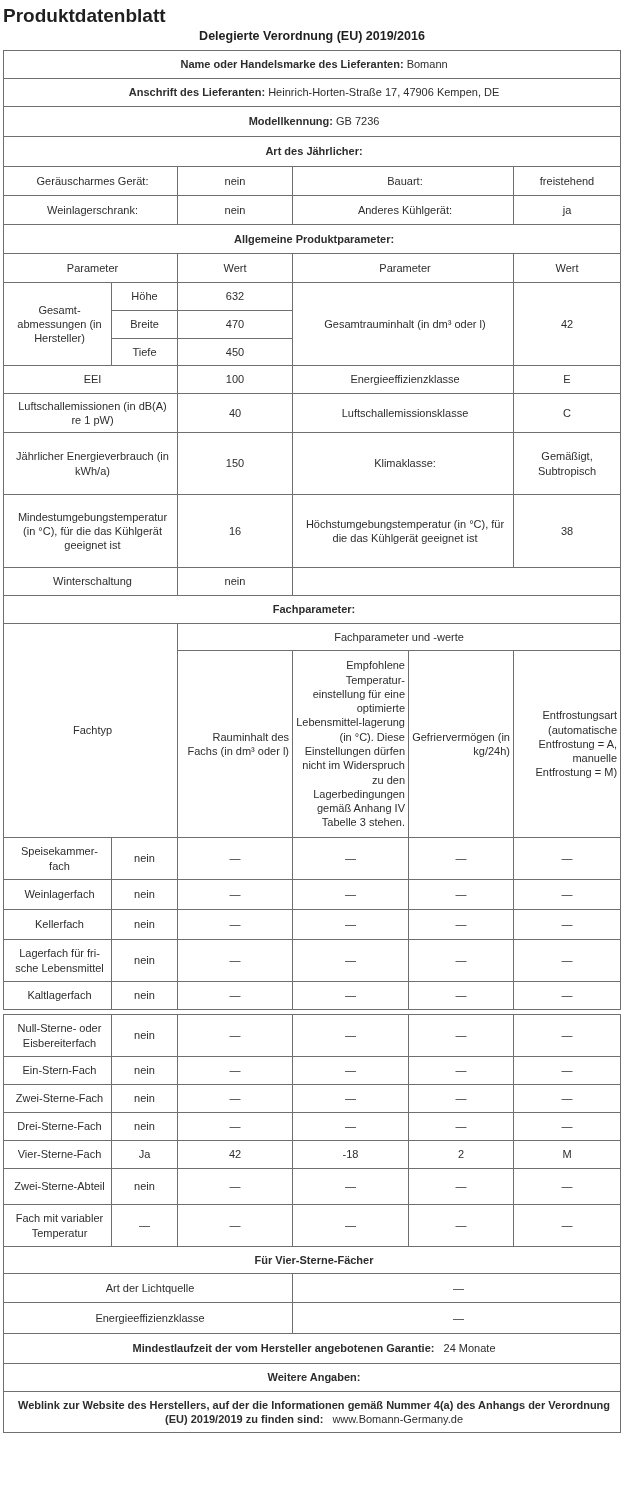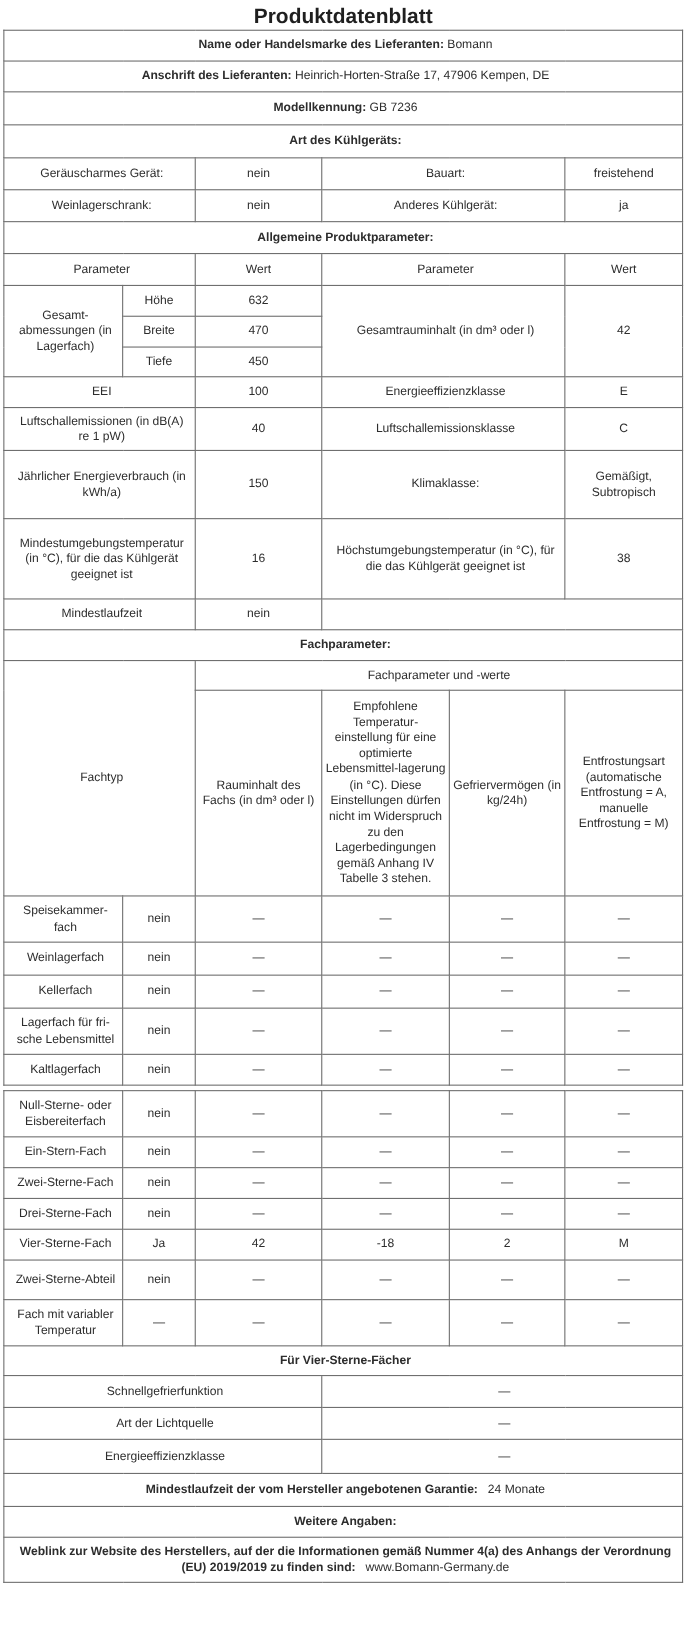--- a/index.html
+++ b/index.html
@@ -6,55 +6,56 @@
   html, body {
     margin: 0; padding: 0;
     width: 625px; height: 1500px;
     background: #ffffff;
     color: #2d2d2d;
     font-family: "Liberation Sans", "DejaVu Sans", sans-serif;
     overflow: hidden;
   }
   .page { padding: 3px 4px 0 3px; }
   .title {
-    text-align: center; font-weight: bold;
+    text-align: left; font-weight: bold;
     font-size: 19px; margin: 2px 0 0 0; color: #1f1f1f;
   }
   .subtitle {
     text-align: center; font-weight: bold;
     font-size: 12.5px; margin: 2px 0 7px 0; color: #1f1f1f;
   }
   table {
     border-collapse: collapse; table-layout: fixed;
     width: 617px;
   }
   table.t2 { margin-top: 4px; }
   td {
     border: 1px solid #6f6f6f;
     font-size: 11px; line-height: 1.3;
     padding: 2px 4px;
     vertical-align: middle;
     overflow: hidden;
   }
   td.lbl { text-align: center; padding-left: 8px; }
   td.val { text-align: center; }
-  td.hdrsmall { text-align: center; padding: 2px 3px; }
+  td.hdrsmall { text-align: right; padding: 2px 3px; }
   .b { font-weight: bold; }
   .inlineval { margin-left: 6px; }
   tr.h27 { height: 27px; } tr.h28 { height: 28px; } tr.h29 { height: 29px; }
   tr.h30 { height: 30px; } tr.h31 { height: 31px; } tr.h36 { height: 36px; }
   tr.h39 { height: 39px; } tr.h41 { height: 41px; } tr.h42 { height: 42px; }
   tr.h62 { height: 62px; } tr.h73 { height: 73px; } tr.h187 { height: 187px; }
 </style>
 </head>
 <body>
 
 <div class="page">
 
   <div class="title">Produktdatenblatt</div>
+  <div class="subtitle">Delegierte Verordnung (EU) 2019/2016</div>
 
   <table class="t1">
     <colgroup>
       <col style="width:108px">
         <col style="width:66px">
         <col style="width:115px">
       <col style="width:116px">
         <col style="width:105px">
         <col style="width:107px">
     </colgroup>
@@ -75,21 +76,21 @@
     </tr>
 
     <tr class="h30">
       <td colspan="6" class="lbl">
         <span class="b">Modellkennung:</span>
         <span>GB 7236</span>
       </td>
     </tr>
 
     <tr class="h30">
-      <td colspan="6" class="lbl b">Art des Kühlgeräts:</td>
+      <td colspan="6" class="lbl b">Art des Jährlicher:</td>
     </tr>
 
     <tr class="h29">
       <td colspan="2" class="lbl">Geräuscharmes Gerät:</td>
       <td class="val">nein</td>
       <td colspan="2" class="lbl">Bauart:</td>
       <td class="val">freistehend</td>
     </tr>
 
     <tr class="h29">
@@ -104,21 +105,21 @@
     </tr>
 
     <tr class="h29">
       <td colspan="2" class="lbl">Parameter</td>
       <td class="val">Wert</td>
       <td colspan="2" class="lbl">Parameter</td>
       <td class="val">Wert</td>
     </tr>
 
     <tr class="h28">
-      <td rowspan="3" class="lbl">Gesamt-abmessungen (in Lagerfach)</td>
+      <td rowspan="3" class="lbl">Gesamt-abmessungen (in Hersteller)</td>
       <td class="val">Höhe</td>
       <td class="val">632</td>
       <td colspan="2" rowspan="3" class="lbl">Gesamtrauminhalt (in dm³ oder l)</td>
       <td rowspan="3" class="val">42</td>
     </tr>
     <tr class="h28">
       <td class="val">Breite</td>
       <td class="val">470</td>
     </tr>
     <tr class="h27">
@@ -148,21 +149,21 @@
     </tr>
 
     <tr class="h73">
       <td colspan="2" class="lbl">Mindestumgebungstemperatur (in °C), für die das Kühlgerät geeignet ist</td>
       <td class="val">16</td>
       <td colspan="2" class="lbl">Höchstumgebungstemperatur (in °C), für die das Kühlgerät geeignet ist</td>
       <td class="val">38</td>
     </tr>
 
     <tr class="h28">
-      <td colspan="2" class="lbl">Mindestlaufzeit</td>
+      <td colspan="2" class="lbl">Winterschaltung</td>
       <td class="val">nein</td>
       <td colspan="3"></td>
     </tr>
 
     <tr class="h28">
       <td colspan="6" class="lbl b">Fachparameter:</td>
     </tr>
 
     <tr class="h27">
       <td colspan="2" rowspan="2" class="lbl">Fachtyp</td>
@@ -282,24 +283,20 @@
       <td class="val">—</td>
       <td class="val">—</td>
       <td class="val">—</td>
       <td class="val">—</td>
       <td class="val">—</td>
     </tr>
 
     <tr class="h27">
       <td colspan="6" class="lbl b">Für Vier-Sterne-Fächer</td>
     </tr>
-    <tr class="h29">
-      <td colspan="3" class="lbl">Schnellgefrierfunktion</td>
-      <td colspan="3" class="lbl">—</td>
-    </tr>
 
     <tr class="h29">
       <td colspan="3" class="lbl">Art der Lichtquelle</td>
       <td colspan="3" class="lbl">—</td>
     </tr>
     <tr class="h31">
       <td colspan="3" class="lbl">Energieeffizienzklasse</td>
       <td colspan="3" class="lbl">—</td>
     </tr>
 

